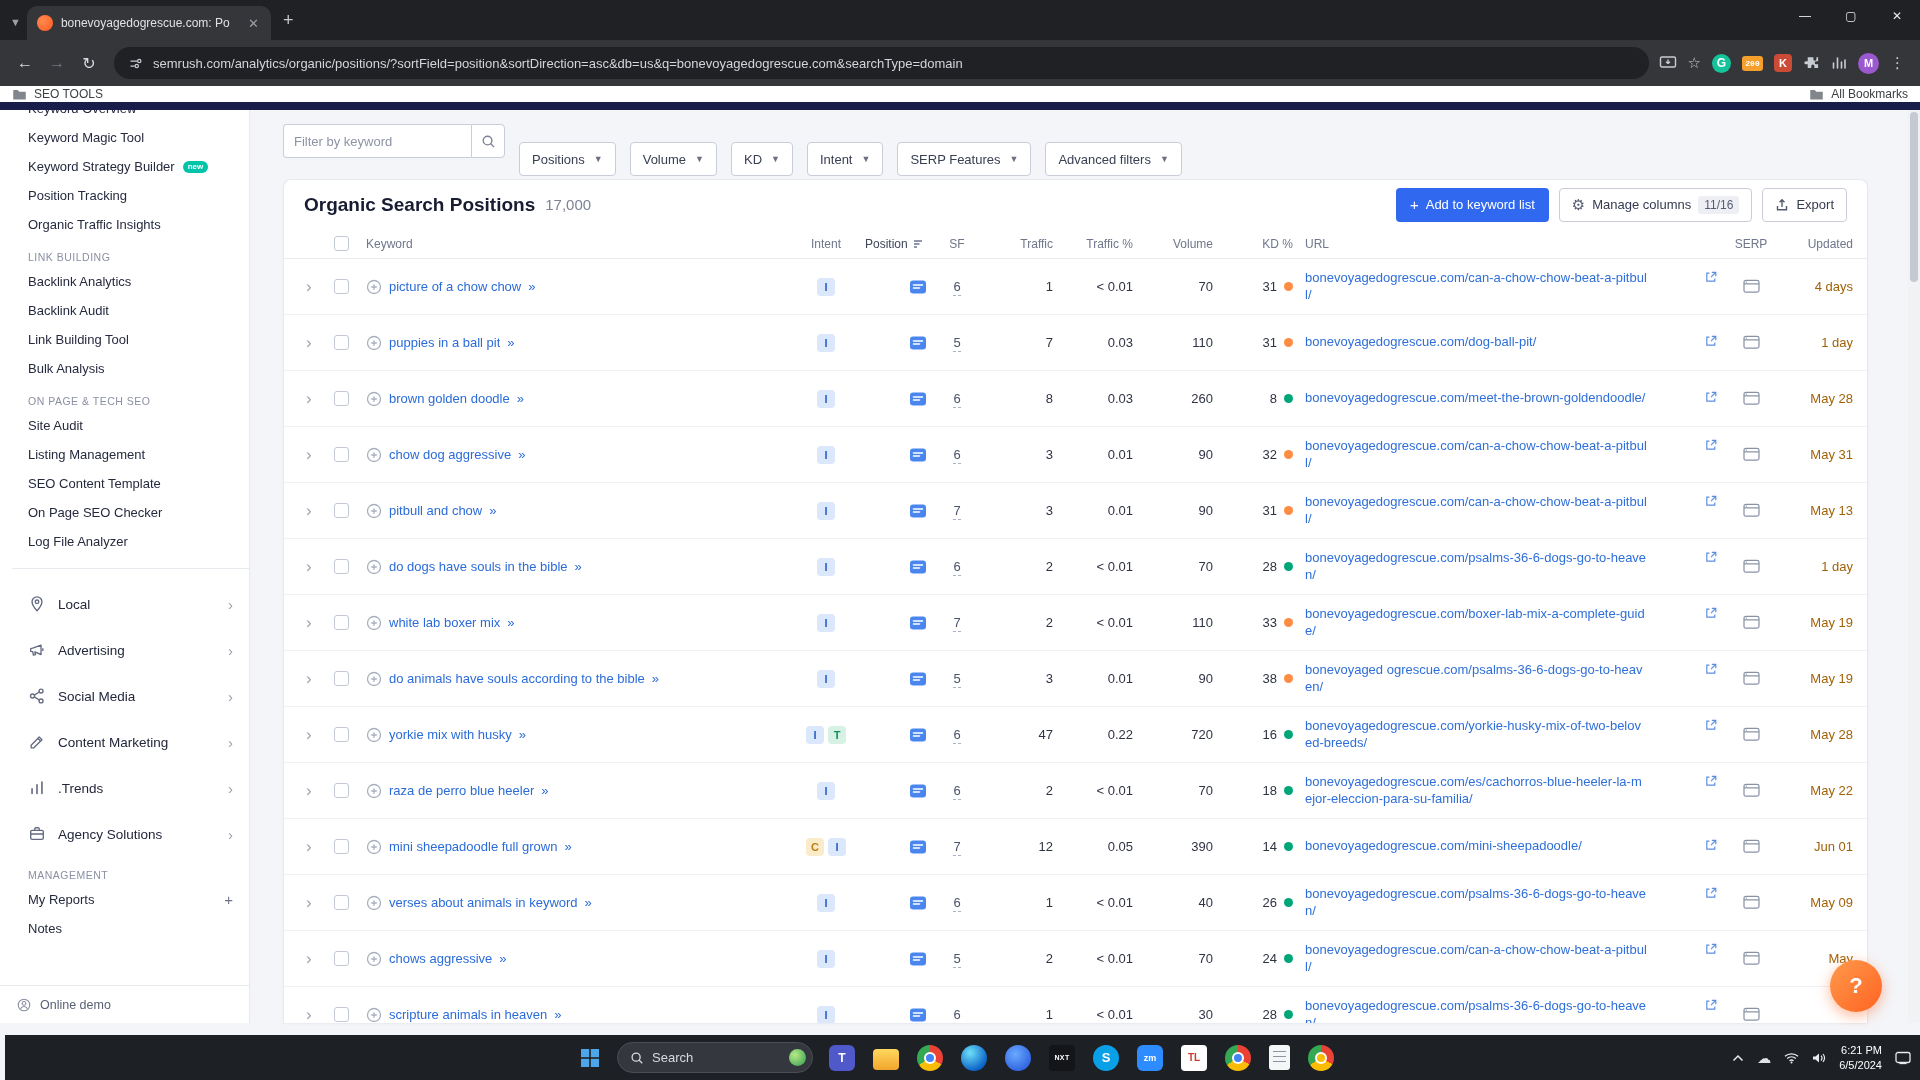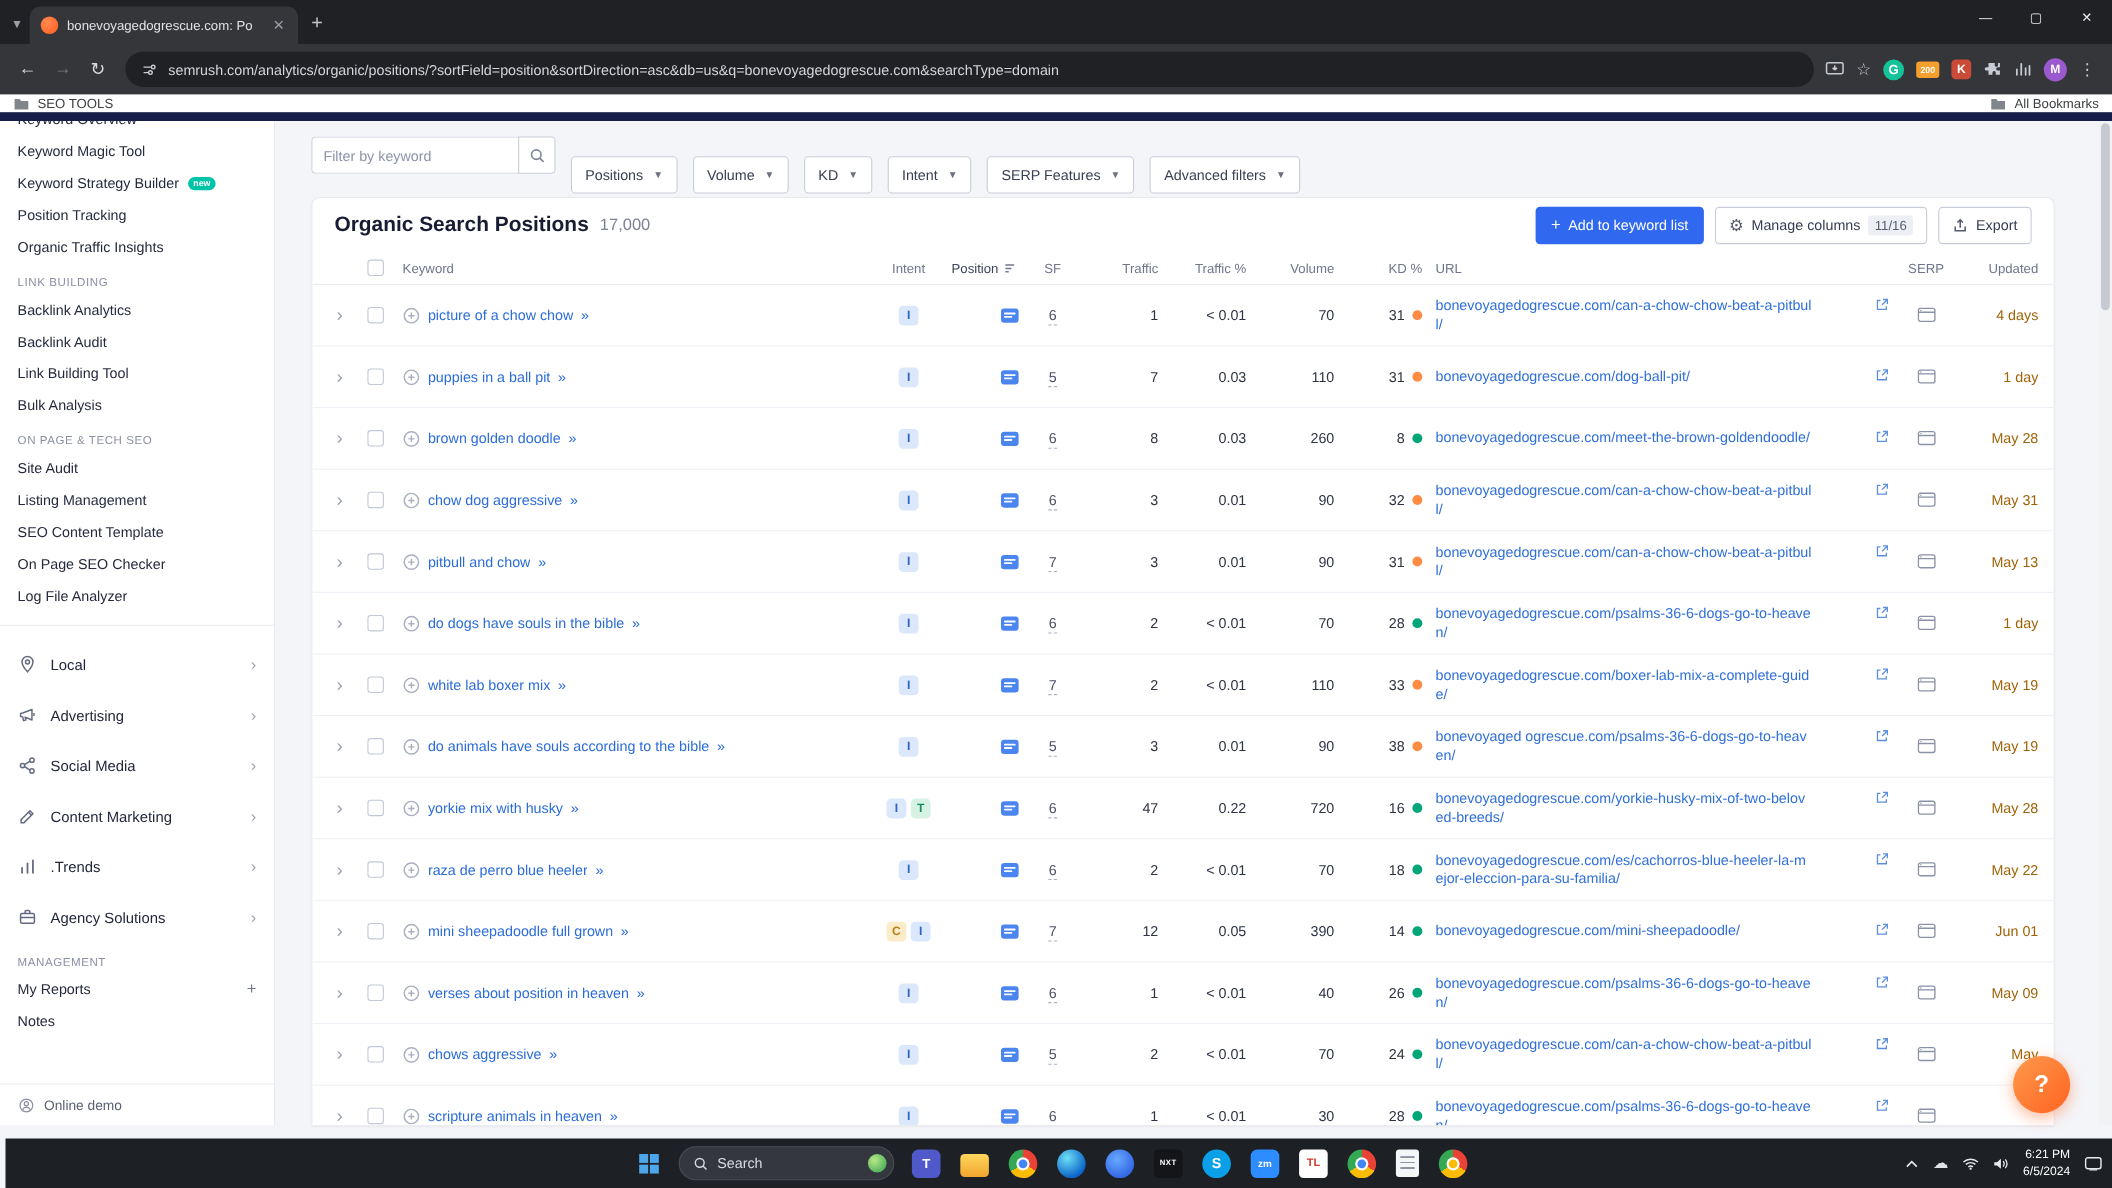--- a/index.html
+++ b/index.html
@@ -19,34 +19,34 @@
   .win-btn { width:46px; display:flex; align-items:center; justify-content:center; color:#e8eaed; font-size:12px; }
 
   .toolbar { height:46px; background:#35363a; display:flex; align-items:center; padding:0 10px; gap:2px; }
   .nav-ic { width:30px; height:30px; display:flex; align-items:center; justify-content:center; color:#d8dbe0; font-size:16px; border-radius:50%; }
   .nav-ic.fwd { color:#73777e; }
   .url-pill { flex:1; height:32px; background:#202124; border-radius:16px; display:flex; align-items:center; padding:0 14px; gap:10px; margin:0 8px; min-width:0; }
   .url-text { color:#d2d5da; font-size:13px; white-space:nowrap; overflow:hidden; }
   .tb-right { display:flex; align-items:center; gap:11px; padding-right:4px; }
   .ext-badge { border-radius:4px; display:flex; align-items:center; justify-content:center; font-weight:700; color:#fff; }
   .gram { width:19px; height:19px; border-radius:50%; background:#15c39a; font-size:12px; }
-  .b200 { width:21px; height:15px; background:#f59f2d; font-size:8px; border-radius:3px; }
+  .b200 { width:21px; height:15px; background:#f59f2d; font-size:8px; border-radius:3px;font-family:Liberation Mono, monospace; }
   .kext { width:18px; height:18px; background:#cc4b37; font-size:11px; }
   .avatar { width:21px; height:21px; border-radius:50%; background:#9b59d0; color:#fff; font-size:11px; font-weight:700; display:flex; align-items:center; justify-content:center; }
   .dots { color:#c7cbd2; font-size:15px; letter-spacing:1px; }
   .star { color:#c7cbd2; font-size:15px; }
 
   .bookmarks { height:16px; background:#ffffff; display:flex; align-items:center; padding:0 12px; gap:7px; font-size:12px; color:#3c4043; }
   .bm-spacer { flex:1; }
   .navy-strip { height:8px; background:#171e49; }
 
   
   .page { display:flex; height:913px; position:relative; }
 
-  .sidebar { width:250px; background:#fff; border-right:1px solid #e7e9ef; overflow:hidden; position:relative; flex:none; }
+  .sidebar { width:250px; background:#fff; border-right:1px solid #e7e9ef; overflow:hidden; position:relative; flex:none;padding-left:12px; }
   .sb-item { height:29px; display:flex; align-items:center; padding:0 16px; font-size:13px; color:#262a3e; gap:8px; white-space:nowrap; }
   .sb-first { margin-top:-16px; }
   .sb-section { margin-top:8px; height:20px; display:flex; align-items:center; padding:0 16px; font-size:10.5px; letter-spacing:.5px; color:#8a8fa3; }
   .sb-divider { border-top:1px solid #e9ebf1; margin:12px 0; }
   .sb-icon-item { height:46px; display:flex; align-items:center; gap:12px; padding:0 16px; font-size:13.5px; color:#23273b; }
   .sb-chev { margin-left:auto; color:#9aa0ae; font-size:15px; }
   .sb-plus { margin-left:auto; color:#6f7488; font-size:15px; }
   .new-badge { background:#00c4a7; color:#fff; font-size:8px; font-weight:700; border-radius:7px; padding:1.5px 5px; }
   .sb-footer { position:absolute; bottom:0; left:0; right:0; border-top:1px solid #e9ebf1; height:38px; display:flex; align-items:center; gap:8px; padding:0 16px; font-size:12.5px; color:#5b6175; background:#fff; }
   .sb-ic { flex:none; }
@@ -960,21 +960,21 @@
   <div class="trow grid-row">
     <div class="c-expand">›</div>
     <div class="c-cb">
               <span class="checkbox"></span>
             </div>
     <div class="kw-cell">
       <svg class="plus-ic" width="16" height="16" viewBox="0 0 16 16">
                 <circle cx="8" cy="8" r="6.5" fill="none" stroke="#a9afbe" stroke-width="1.3"></circle>
                 <path d="M8 5.2v5.6M5.2 8h5.6" stroke="#a9afbe" stroke-width="1.3"></path>
               </svg>
-      <span class="kw-link">verses about position in heaven</span>
+      <span class="kw-link">verses about animals in keyword</span>
       <span class="kw-chev">»</span>
     </div>
     <div class="intent-cell">
               <span class="intent intent-I">I</span>
             </div>
     <div class="pos-cell">
       <svg width="18" height="18" viewBox="0 0 18 18">
                 <rect x="1" y="2.5" width="16" height="13" rx="3" fill="#4a85f0"></rect>
                 <path d="M4.5 7h9M4.5 10h6" stroke="#fff" stroke-width="1.6" stroke-linecap="round"></path>
               </svg>

